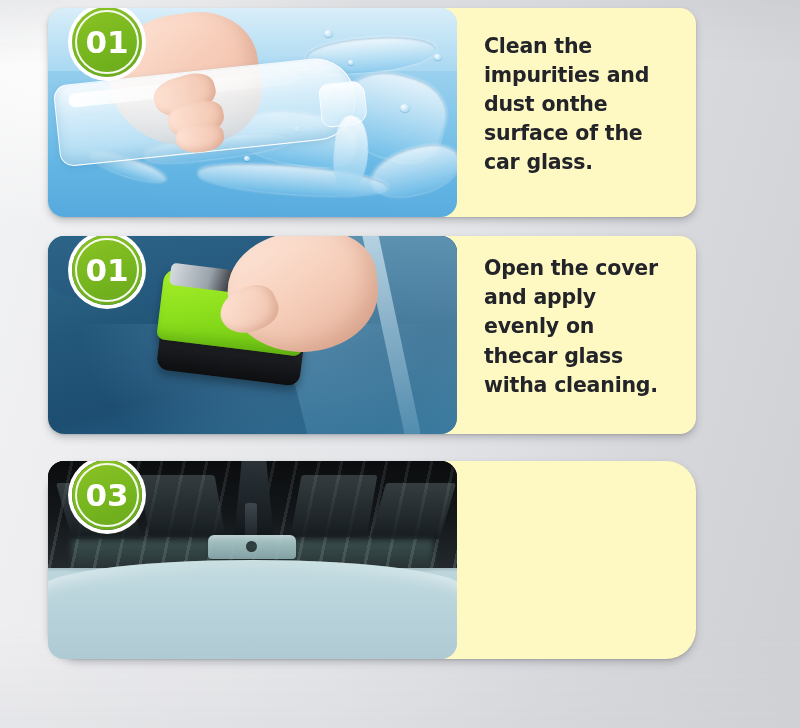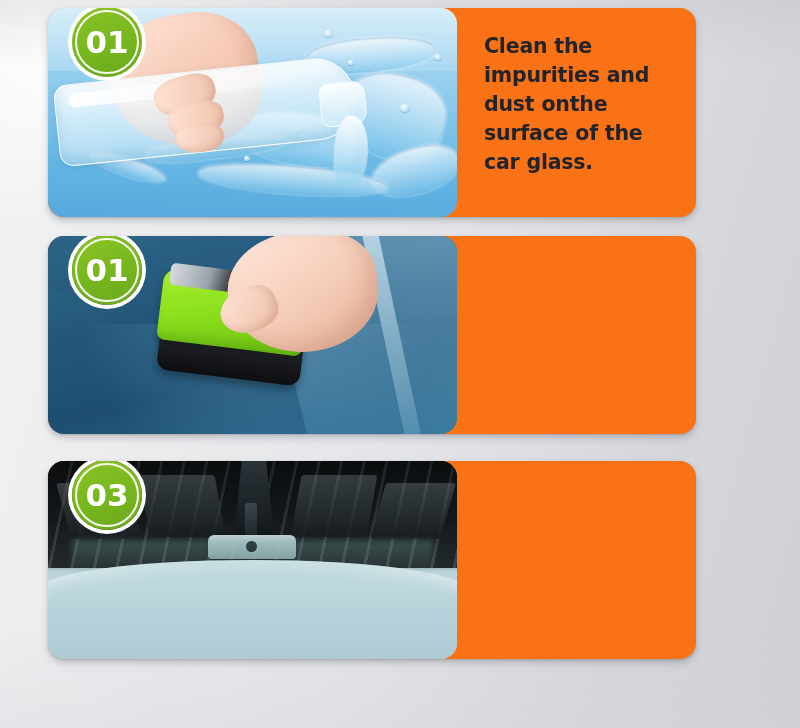--- a/index.html
+++ b/index.html
@@ -36,29 +36,29 @@
     width: 800px;
     height: 728px;
     padding: 8px 0 0 0;
   }
 
   
   .card {
     position: absolute;
     left: 48px;
     width: 648px;
-    background: #f97316;
+    background: #fef9c3;
     border-radius: 16px;
     box-shadow: 0 4px 7px rgba(90,93,100,0.30), 0 1px 2px rgba(90,93,100,0.22);
     display: flex;
     overflow: visible;
   }
   .card--1 { top: 8px;   height: 209px; }
   .card--2 { top: 236px; height: 198px; }
-  .card--3 { top: 461px; height: 198px; }
+  .card--3 { top: 461px; height: 198px; border-radius: 30px; }
 
   
   .photo {
     position: relative;
     width: 409px;
     flex: 0 0 409px;
     border-radius: 16px;
     overflow: hidden;
   }
 
@@ -366,20 +366,23 @@
       <div class="tool-green"></div>
       <div class="tool-label"></div>
       <div class="hand2"></div>
       <div class="thumb"></div>
 
       <div class="badge">
         <span class="badge-num">01</span>
       </div>
     </div>
 
+    <div class="text-pane">
+      <p class="step-text">Open the cover and apply evenly on thecar glass witha cleaning.</p>
+    </div>
   </div>
 
   <div class="card card--3">
 
     <div class="photo ph3">
       <div class="roof"></div>
       <div class="louver lv1"></div>
       <div class="louver lv2"></div>
       <div class="louver lv3"></div>
       <div class="louver lv4"></div>

